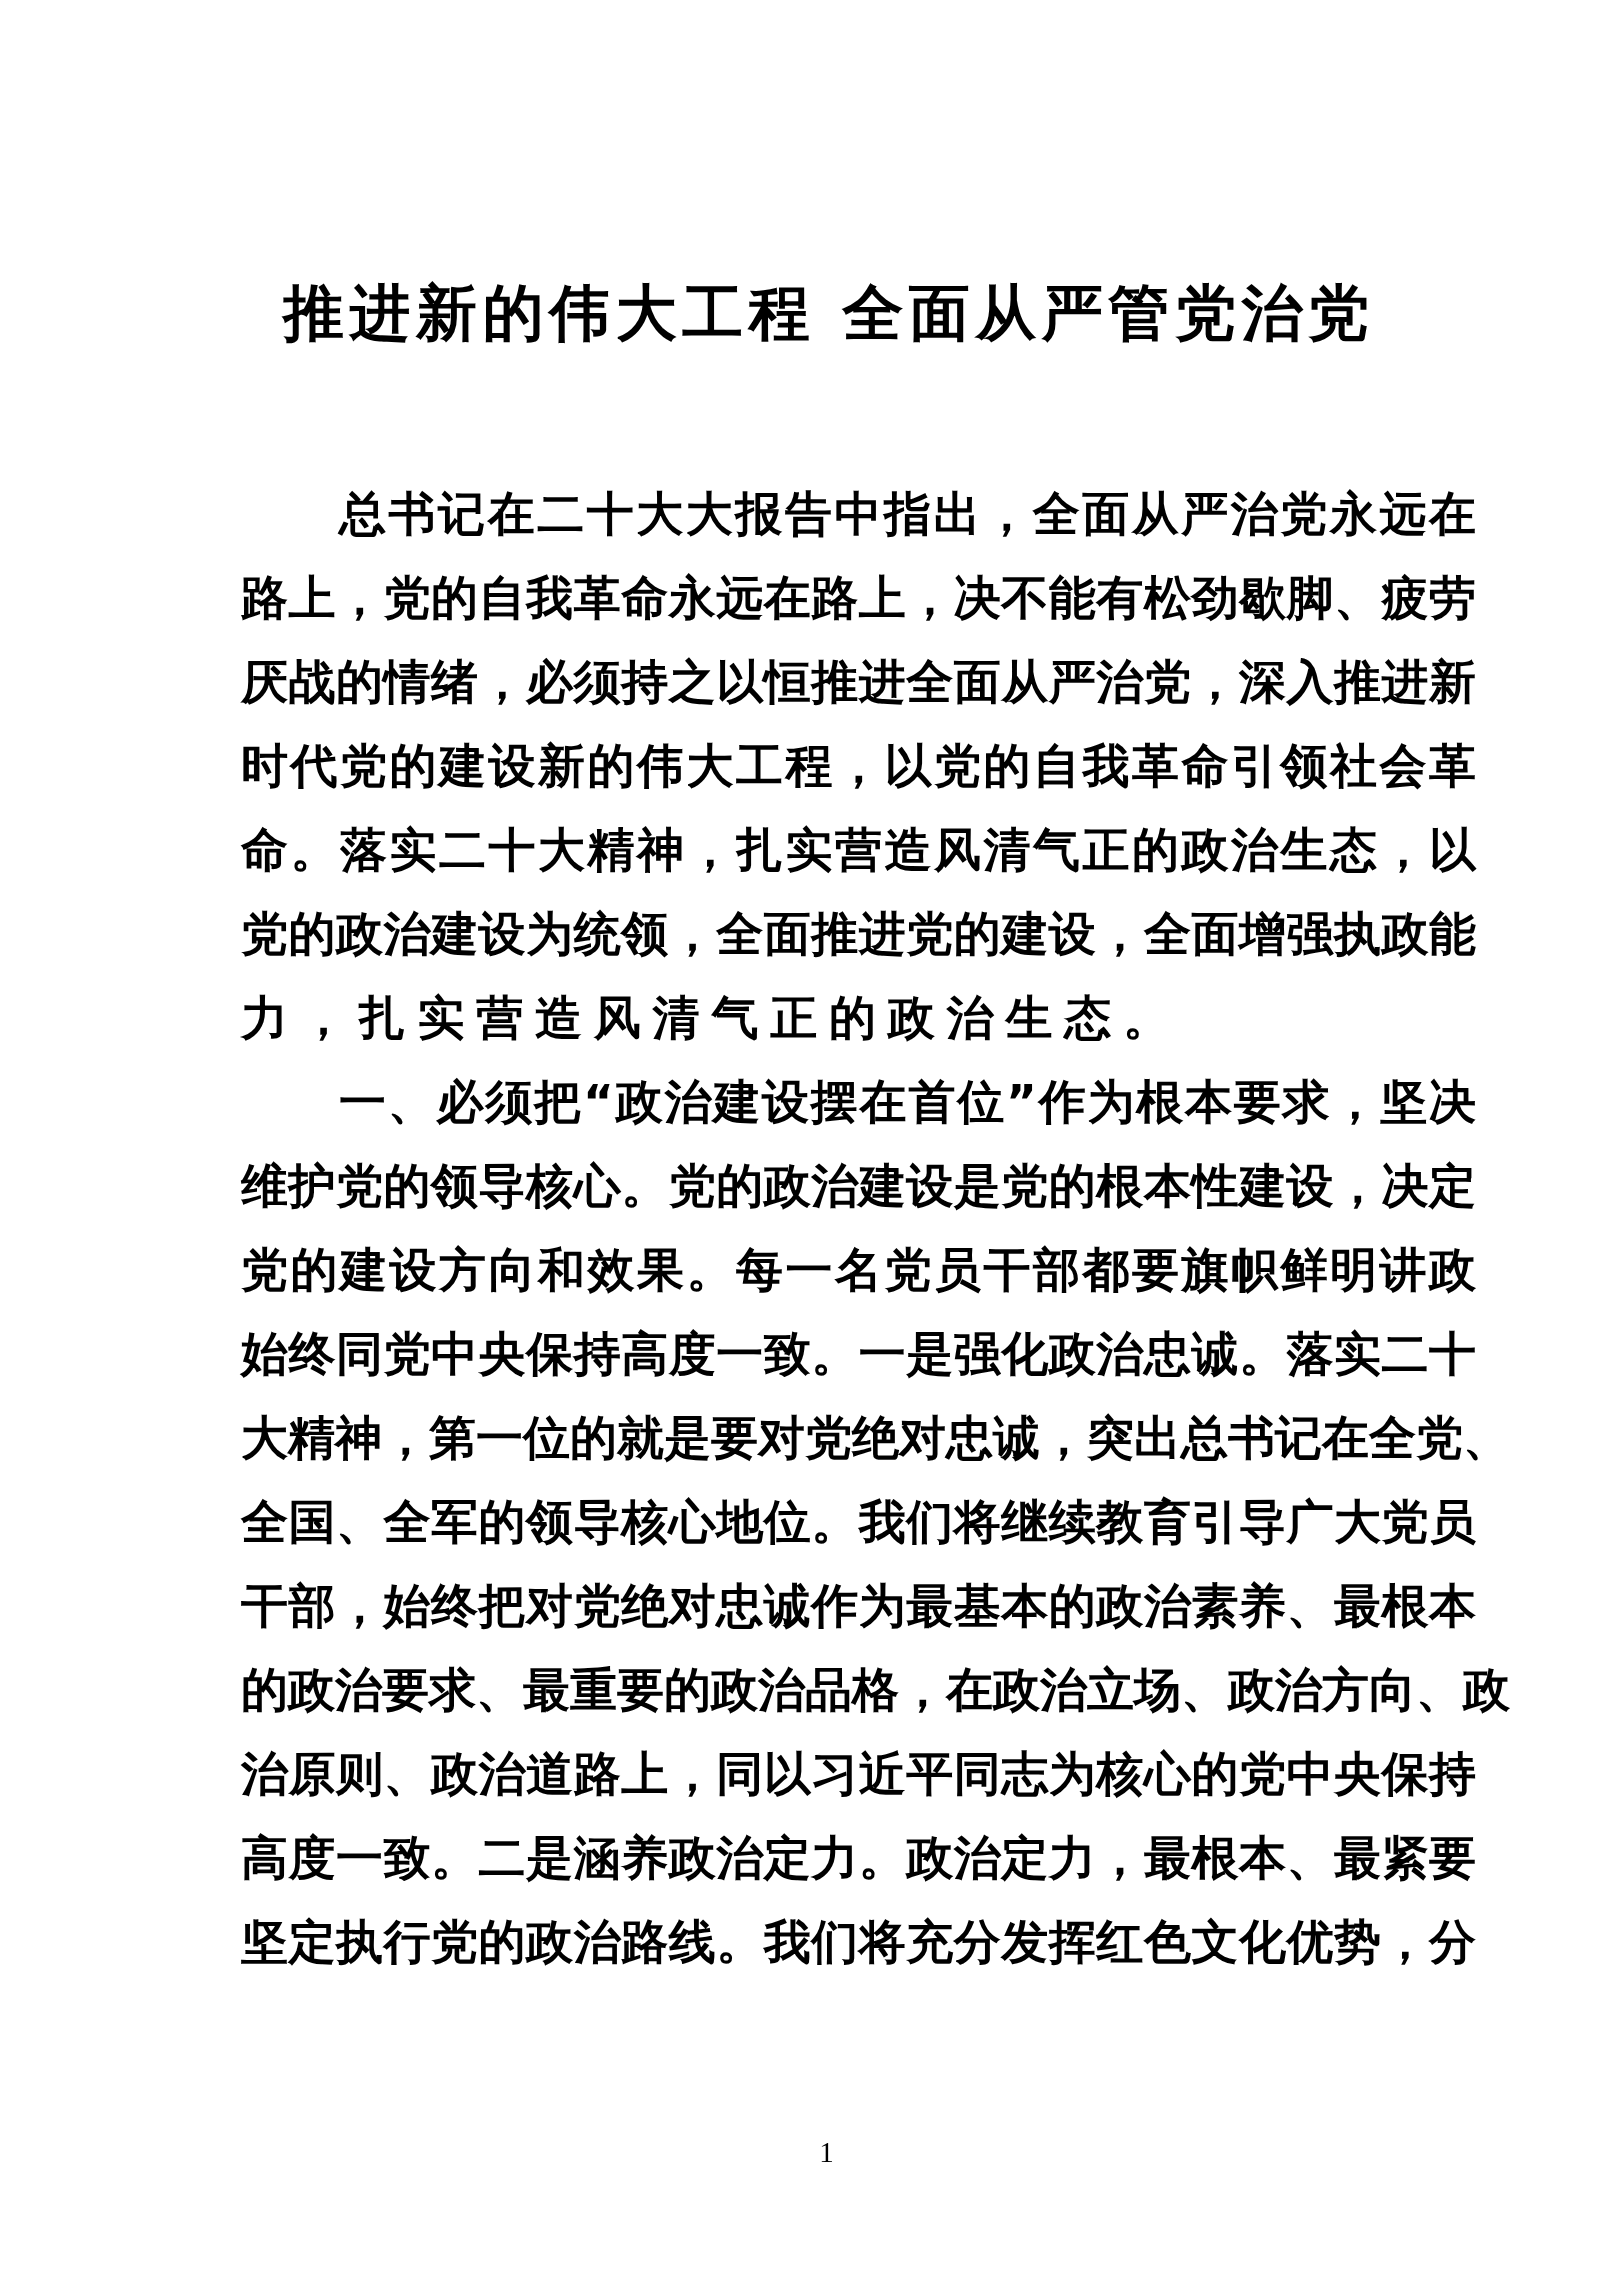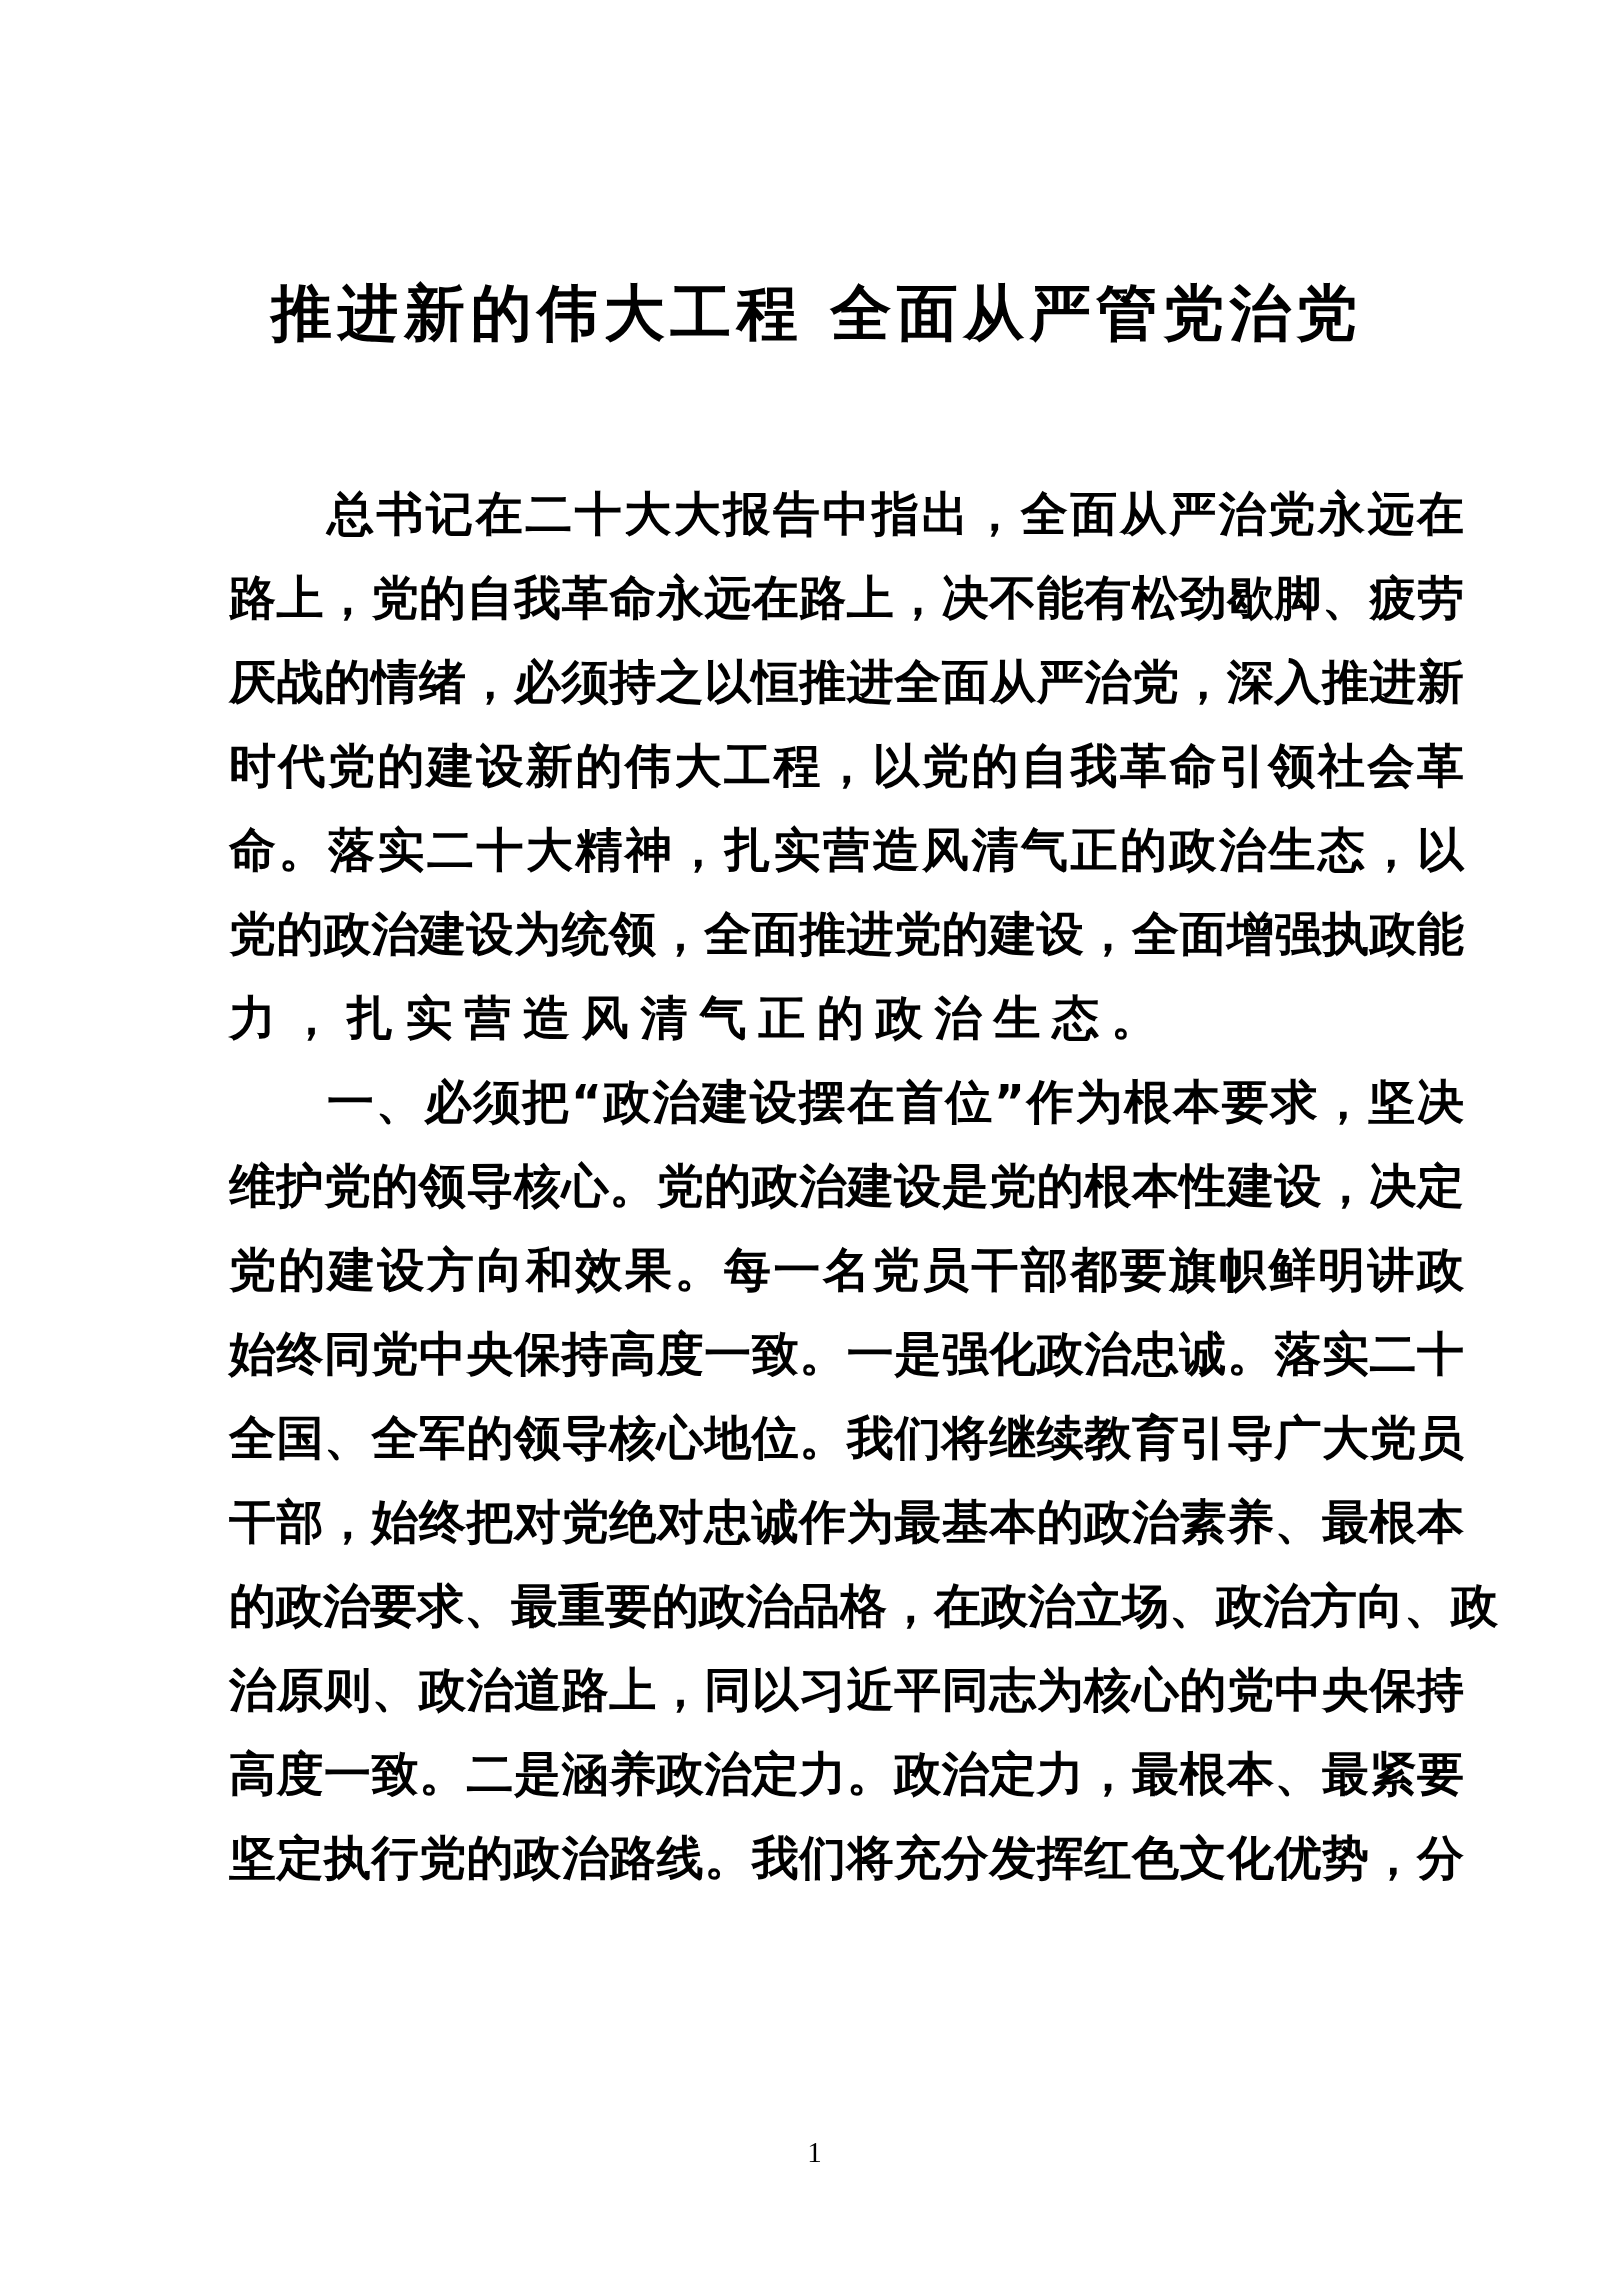--- a/index.html
+++ b/index.html
@@ -10,21 +10,21 @@
   body {
     width: 1621px;
     height: 2293px;
     position: relative;
     overflow: hidden;
     font-family: "DejaVu Sans", "Liberation Sans", sans-serif;
     color: #000000;
   }
   .page {
     position: absolute;
-    left: 4px; top: 0;
+    left: 16px; top: 0;
     width: 1443px;
     height: 2293px;
     background: #ffffff;
   }
   .title {
     position: absolute;
     left: 267px;
     top: 276px;
     width: 1088px;
     height: 74px;
@@ -89,20 +89,21 @@
       <span class="line">命。落实二十大精神，扎实营造风清气正的政治生态，以</span>
       <span class="line">党的政治建设为统领，全面推进党的建设，全面增强执政能</span>
       <span class="line last">力，扎实营造风清气正的政治生态。</span>
     </div>
 
     <div>
       <span class="line indent">一、必须把“政治建设摆在首位”作为根本要求，坚决</span>
       <span class="line">维护党的领导核心。党的政治建设是党的根本性建设，决定</span>
       <span class="line">党的建设方向和效果。每一名党员干部都要旗帜鲜明讲政</span>
       <span class="line">始终同党中央保持高度一致。一是强化政治忠诚。落实二十</span>
+      <span class="line">大精神，第一位的就是要对党绝对忠诚，突出总书记在全党、</span>
       <span class="line">全国、全军的领导核心地位。我们将继续教育引导广大党员</span>
       <span class="line">干部，始终把对党绝对忠诚作为最基本的政治素养、最根本</span>
       <span class="line">的政治要求、最重要的政治品格，在政治立场、政治方向、政</span>
       <span class="line">治原则、政治道路上，同以习近平同志为核心的党中央保持</span>
       <span class="line">高度一致。二是涵养政治定力。政治定力，最根本、最紧要</span>
       <span class="line">坚定执行党的政治路线。我们将充分发挥红色文化优势，分</span>
     </div>
 
   </div>
 

